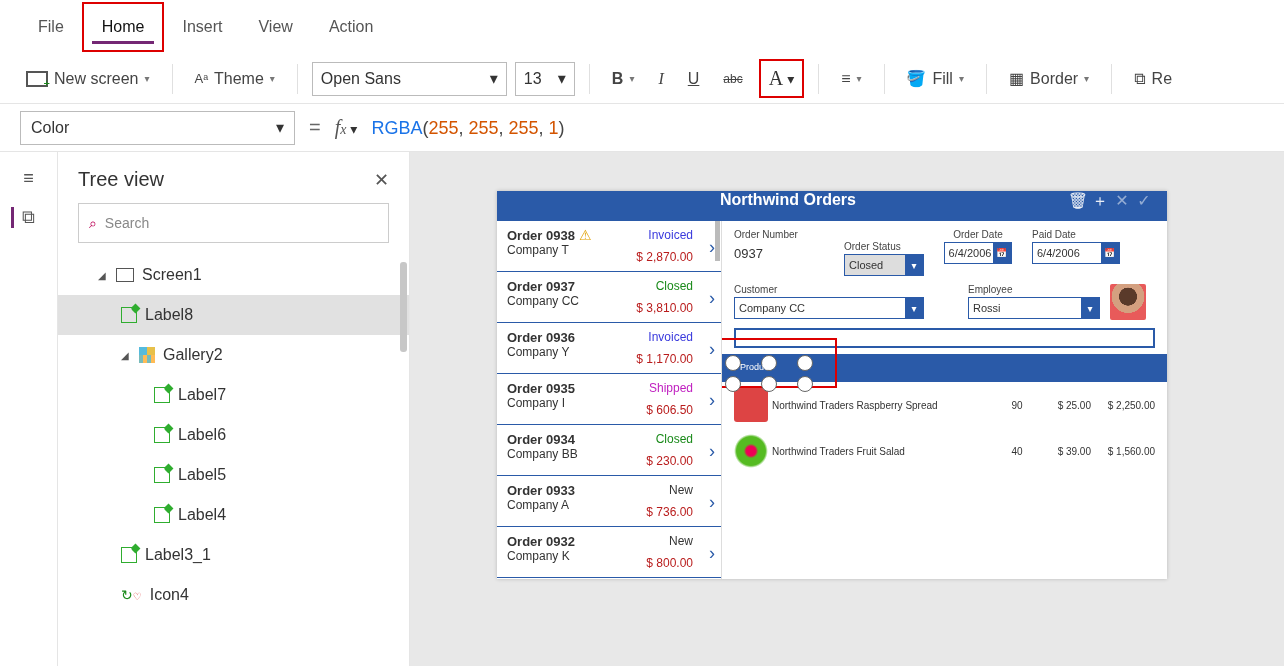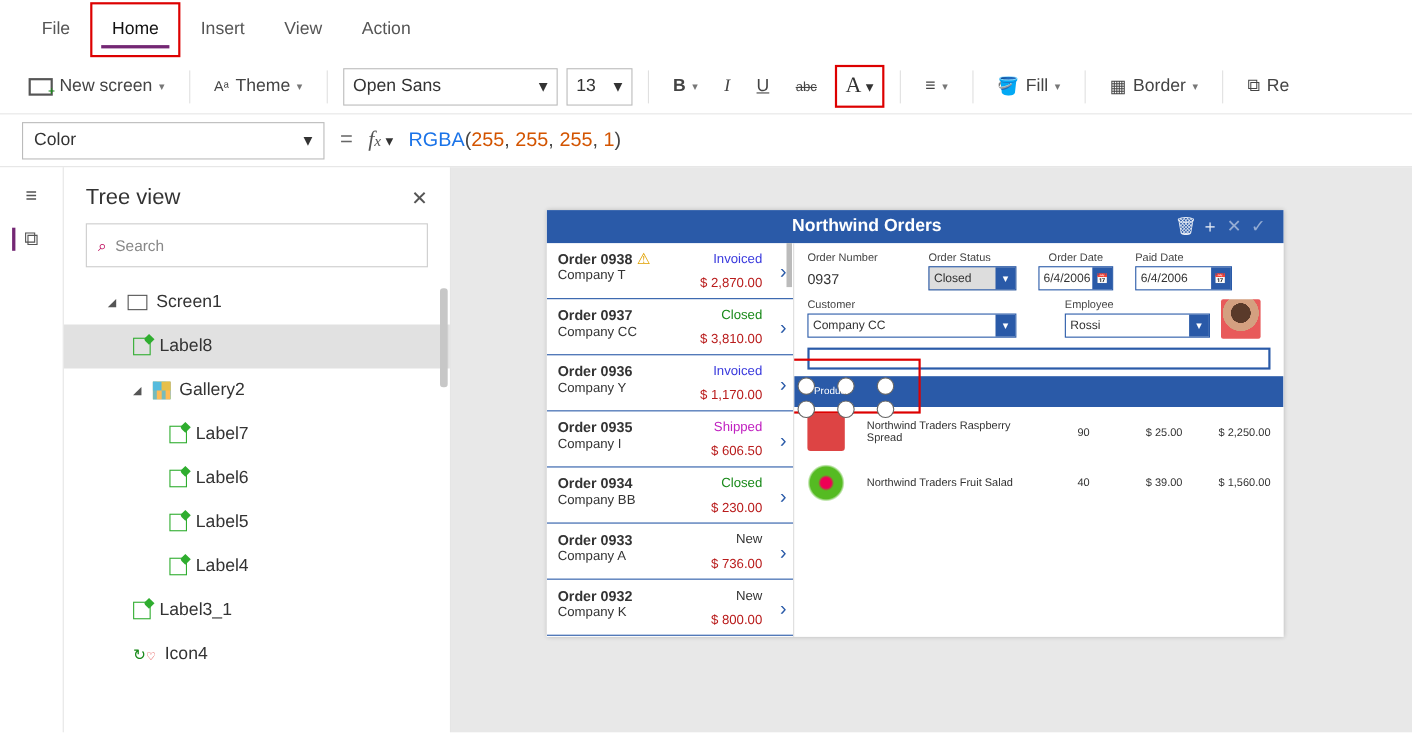--- a/index.html
+++ b/index.html
@@ -53,21 +53,21 @@
 .gal-ic::before{content:"";background:#5bd;width:8px;height:8px;}
 .gal-ic::after{content:"";background:#e7c04a;width:8px;height:8px;}
 .img-ic{width:18px;height:14px;border:1px solid #2aa02a;position:relative;}
 .img-ic::after{content:"";position:absolute;left:2px;bottom:1px;width:0;height:0;border-left:4px solid transparent;border-right:4px solid transparent;border-bottom:6px solid #2aa02a;}
 .icn-ic{font-size:14px;}
 .tree-scroll{position:absolute;right:2px;top:110px;width:7px;height:90px;background:#c7c7c7;border-radius:3px;}
 
 
 .canvas{flex:1;background:#e8e8e8;position:relative;padding:32px;}
 .app{width:670px;height:388px;background:#fff;margin-left:55px;margin-top:7px;box-shadow:0 0 4px rgba(0,0,0,0.2);overflow:hidden;display:flex;flex-direction:column;}
-.app-header{height:30px;background:#2a5aa8;color:#fff;display:flex;align-items:center;padding:0 12px;}
+.app-header{height:30px;background:#2a5aa8;color:#fff;display:flex;align-items:flex-start;padding:0 12px;}
 .app-header .title{flex:1;text-align:center;font-weight:700;font-size:16px;}
 .app-header .hicon{width:22px;text-align:center;font-size:16px;cursor:pointer;opacity:0.9;}
 .app-body{flex:1;display:flex;overflow:hidden;}
 .orders{width:225px;border-right:1px solid #ddd;overflow:hidden;}
 .ord{height:51px;border-bottom:1px solid #2a5aa8;padding:6px 10px;position:relative;}
 .ord .oid{font-weight:700;font-size:13px;}
 .ord .comp{font-size:12px;color:#333;}
 .ord .stat{position:absolute;right:28px;top:7px;font-size:12px;}
 .ord .price{position:absolute;right:28px;bottom:7px;font-size:12px;color:#b91c1c;}
 .ord .arr{position:absolute;right:6px;top:16px;font-size:18px;color:#2a5aa8;}
@@ -87,21 +87,21 @@
 .dd.closed{background:#ddd;}
 .avatar{width:36px;height:36px;background:radial-gradient(circle at 50% 35%,#5a3a2a 30%,#d4a080 31% 55%,#e85a5a 56%);border-radius:2px;}
 
 .notes-inp{height:20px;border:2px solid #2a5aa8;width:100%;}
 .prod-header{background:#2a5aa8;color:#fff;height:28px;margin:6px -12px 0;position:relative;}
 .sel-box{position:absolute;left:-15px;top:-16px;width:130px;height:50px;border:2px solid #d00;}
 .handles{position:absolute;left:3px;top:1px;display:flex;gap:20px;}
 .handle{width:16px;height:16px;border:1px solid #666;border-radius:50%;background:#fff;}
 .handles2{position:absolute;left:3px;top:22px;display:flex;gap:20px;}
 .prod-text{position:absolute;left:18px;top:8px;font-size:9px;color:#fff;}
-.line-item{display:flex;align-items:center;gap:20px;padding:6px 0;font-size:10px;}
+.line-item{display:flex;align-items:center;gap:4px;padding:6px 0;font-size:10px;}
 .li-img{width:34px;height:34px;background:#d44;border-radius:3px;}
 .li-img.salad{background:radial-gradient(circle,#e05 20%,#5b2 30% 60%,#fff 70%);}
 .li-name{flex:1;}
 .li-qty{width:40px;text-align:center;}
 .li-up{width:50px;text-align:right;}
 .li-tot{width:60px;text-align:right;}
 </style>
 </head>
 <body>
 
@@ -267,21 +267,21 @@
           <div class="ord"><span class="oid">Order 0934</span><div class="comp">Company BB</div><span class="stat s-closed">Closed</span><span class="price">$ 230.00</span><span class="arr">›</span></div>
           <div class="ord"><span class="oid">Order 0933</span><div class="comp">Company A</div><span class="stat s-new">New</span><span class="price">$ 736.00</span><span class="arr">›</span></div>
           <div class="ord"><span class="oid">Order 0932</span><div class="comp">Company K</div><span class="stat s-new">New</span><span class="price">$ 800.00</span><span class="arr">›</span></div>
         </div>
         <div class="detail">
           <div class="drow">
             <div class="dfield" style="width:100px;">
                 <label>Order Number</label>
                 <div style="font-size:13px;padding-top:4px;">0937</div>
               </div>
-            <div class="dfield" style="width:80px;">
+            <div class="dfield" style="width:80px;margin-top:12px;">
                 <label>Order Status</label>
                 <div class="inp dd closed">
                   <span>Closed</span>
                 </div>
               </div>
             <div class="dfield" style="width:88px;align-items:center;">
                 <label>Order Date</label>
                 <div class="inp cal">
                   <span>6/4/2006</span>
                 </div>

